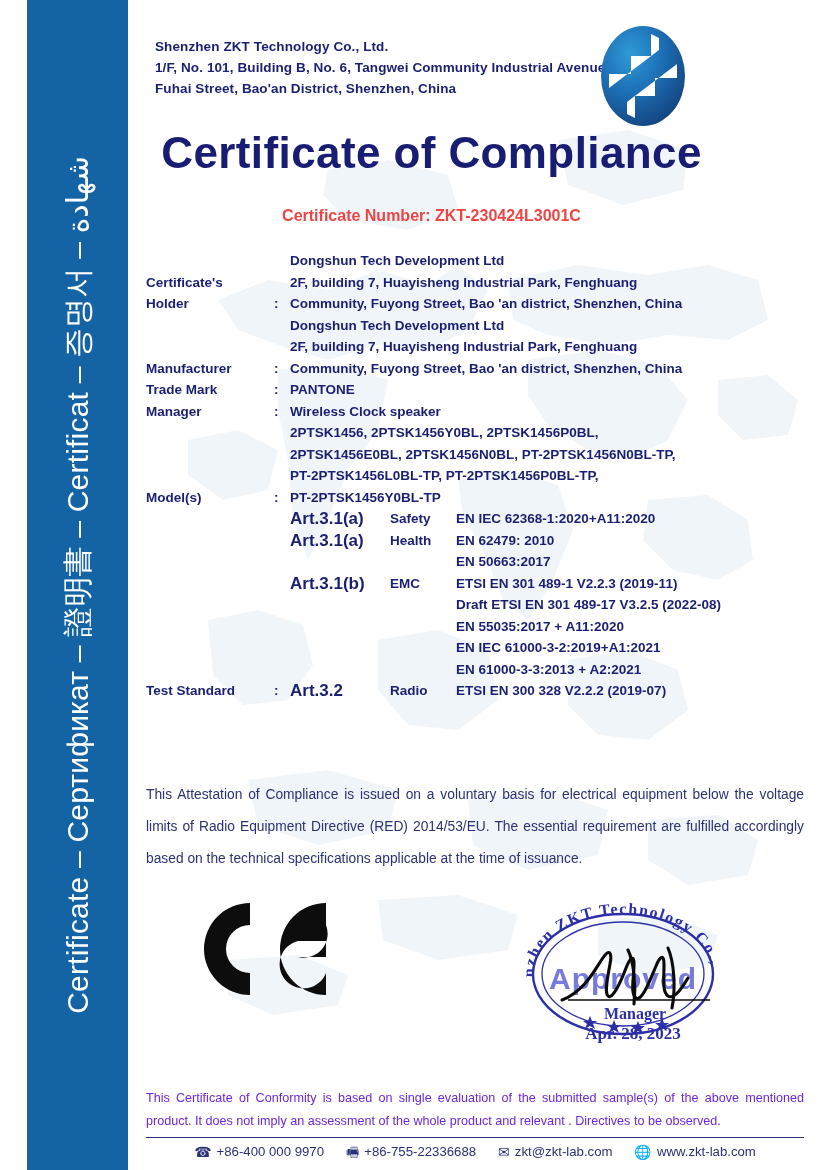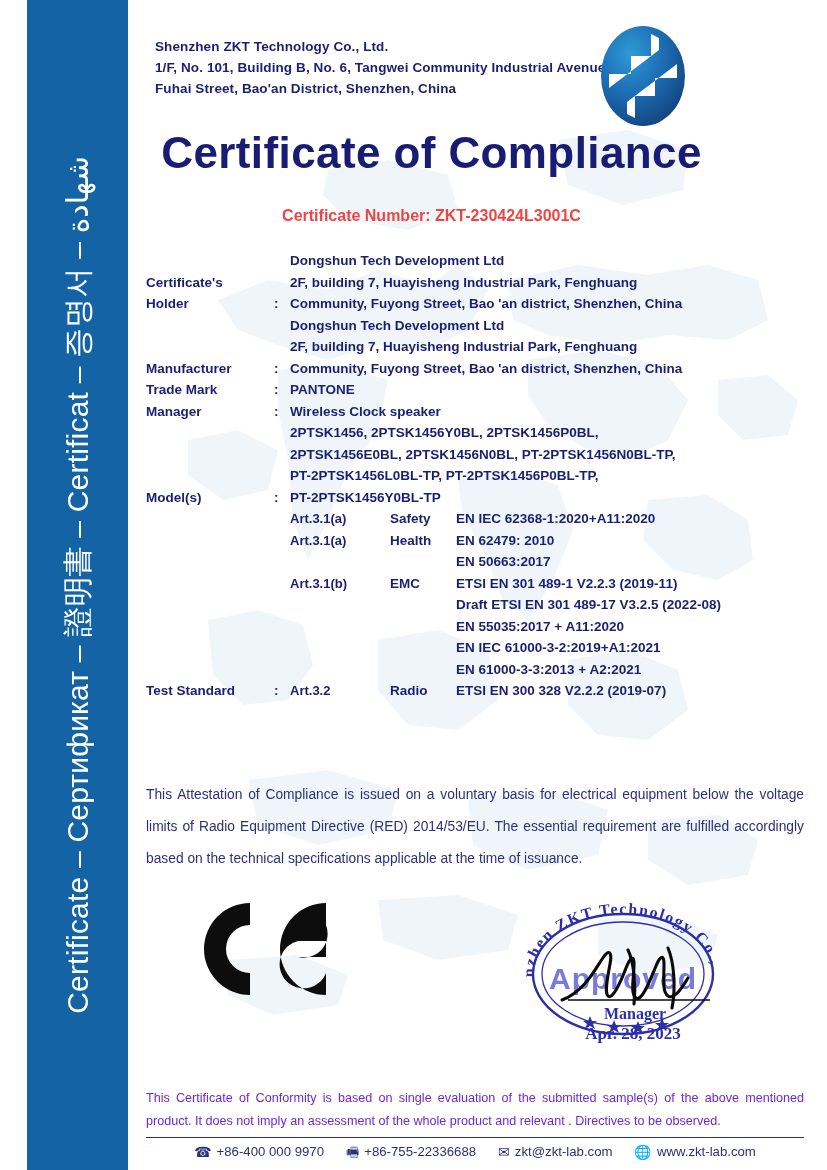--- a/index.html
+++ b/index.html
@@ -148,21 +148,21 @@
 
   
   .std-row {
     display: flex;
     align-items: flex-start;
   }
   .std-art {
     width: 88px;
     flex: none;
     color: #1a1f71;
-    font-size: 13px;
+    font-size: 17px;
     font-weight: bold;
     line-height: 22px;
   }
   .std-cat {
     width: 66px;
     flex: none;
     color: #1a1f71;
     font-size: 13.5px;
     font-weight: bold;
     line-height: 22px;

